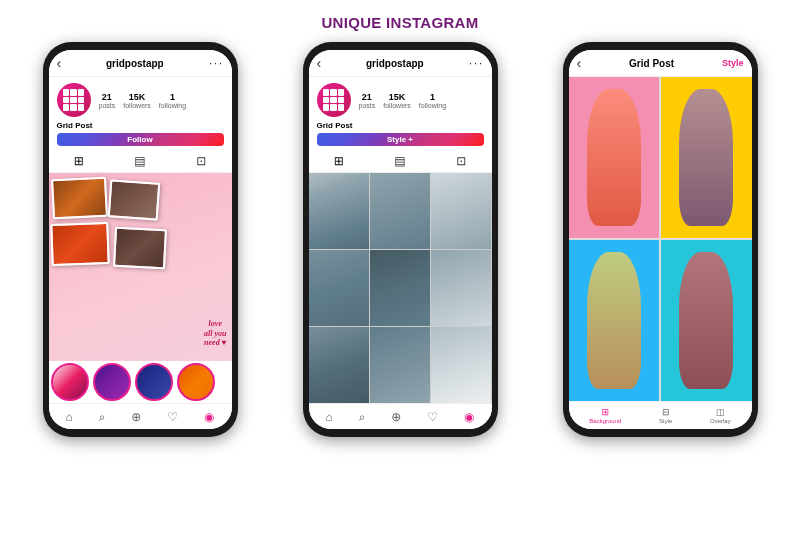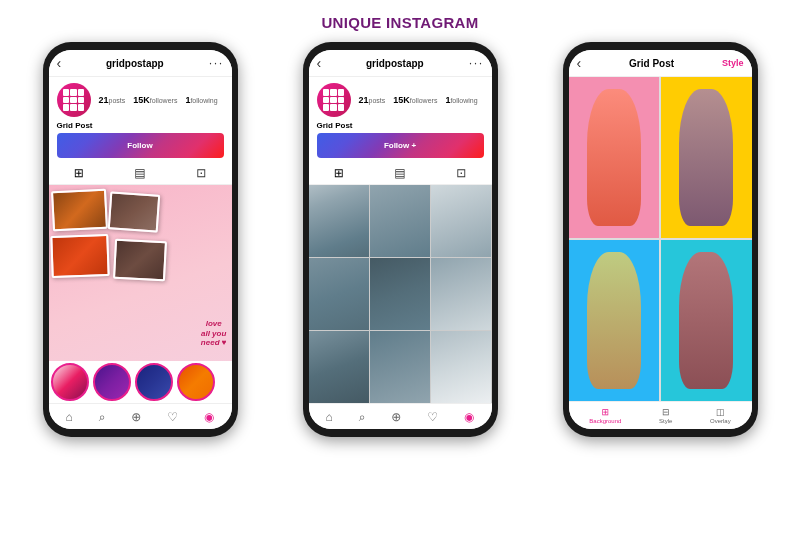--- a/index.html
+++ b/index.html
@@ -136,20 +136,21 @@
     }
 
     .ig-stats {
       display: flex;
       gap: 8px;
       flex: 1;
     }
 
     .ig-stat {
       display: flex;
+      flex-direction: column;
       align-items: center;
     }
 
     .ig-stat-num {
       font-size: 9px;
       font-weight: 700;
       color: #000;
     }
 
     .ig-stat-label {
@@ -169,21 +170,21 @@
       margin-bottom: 3px;
     }
 
     .ig-follow-btn {
       width: 100%;
       background: linear-gradient(135deg, #405de6, #5851db, #833ab4, #c13584, #e1306c, #fd1d1d);
       color: #fff;
       font-size: 8px;
       font-weight: 600;
       text-align: center;
-      padding: 8px 0;
+      padding: 2px 0;
       border-radius: 4px;
     }
 
     .ig-tabs {
       display: flex;
       justify-content: space-around;
       padding: 4px 0;
       border-bottom: 1px solid #eee;
       background: #fff;
     }
@@ -202,20 +203,21 @@
       flex: 1;
       background: linear-gradient(160deg, #f8b4c8, #f9c9d4, #f5d0e0);
       position: relative;
       overflow: hidden;
     }
 
     .collage-container {
       width: 100%;
       height: 100%;
       position: relative;
+      font-family: Liberation Serif, serif;
     }
 
     .photo-item {
       position: absolute;
       border: 2px solid #fff;
       box-shadow: 1px 1px 4px rgba(0,0,0,0.3);
       border-radius: 2px;
       overflow: hidden;
     }
 
@@ -538,21 +540,21 @@
               <span class="ig-stat-label">followers</span>
             </div>
             <div class="ig-stat">
               <span class="ig-stat-num">1</span>
               <span class="ig-stat-label">following</span>
             </div>
           </div>
         </div>
         <div class="ig-follow-row">
           <div class="ig-username">Grid Post</div>
-          <div class="ig-follow-btn">Follow +</div>
+          <div class="ig-follow-btn">Style +</div>
         </div>
         <div class="ig-tabs">
           <span class="ig-tab active">⊞</span>
           <span class="ig-tab">▤</span>
           <span class="ig-tab">⊡</span>
         </div>
 
         <div class="ig-content-2">
           <div class="grid-cell snow-cell"></div>
           <div class="grid-cell snow-cell-2"></div>

